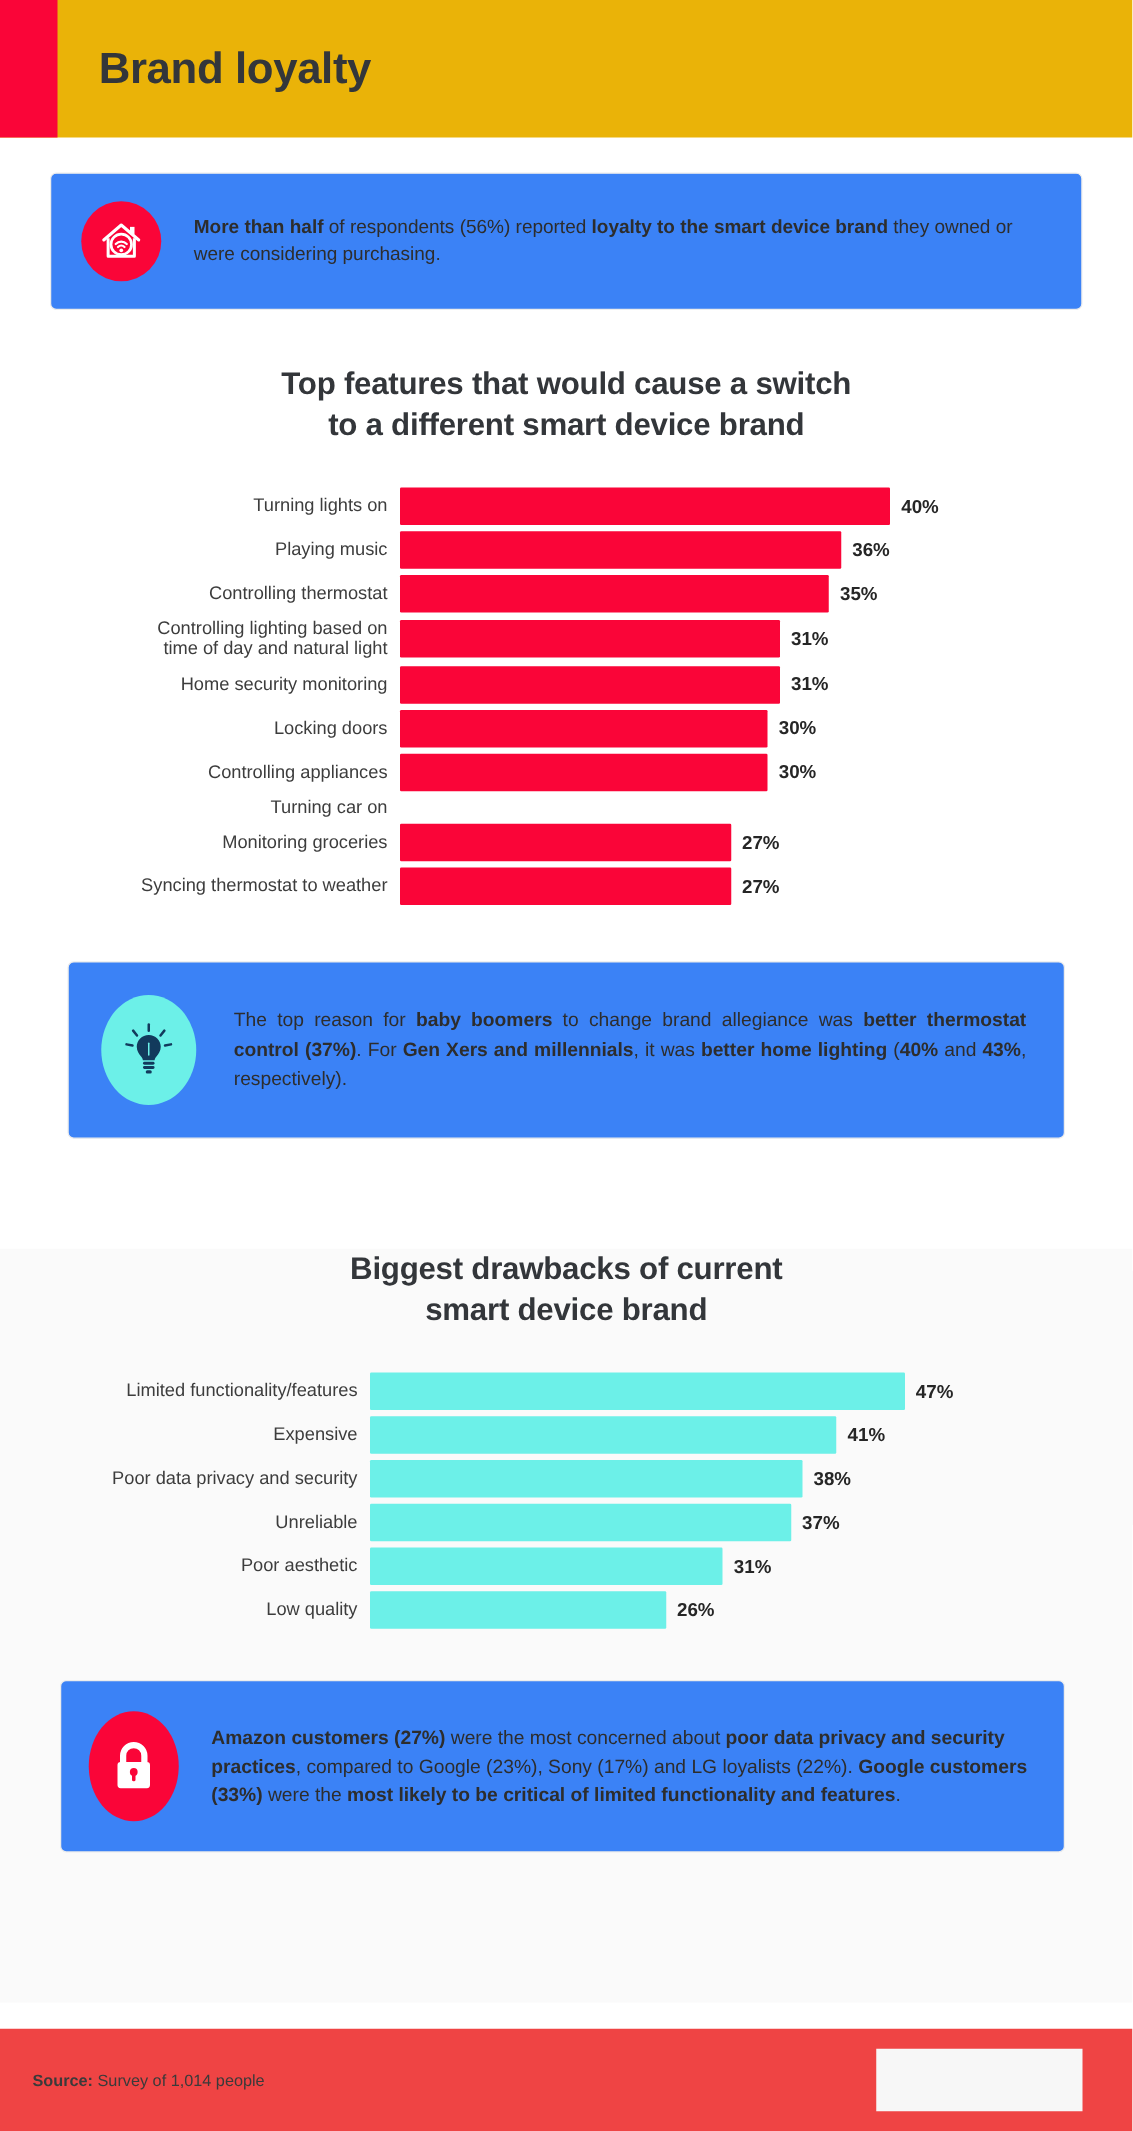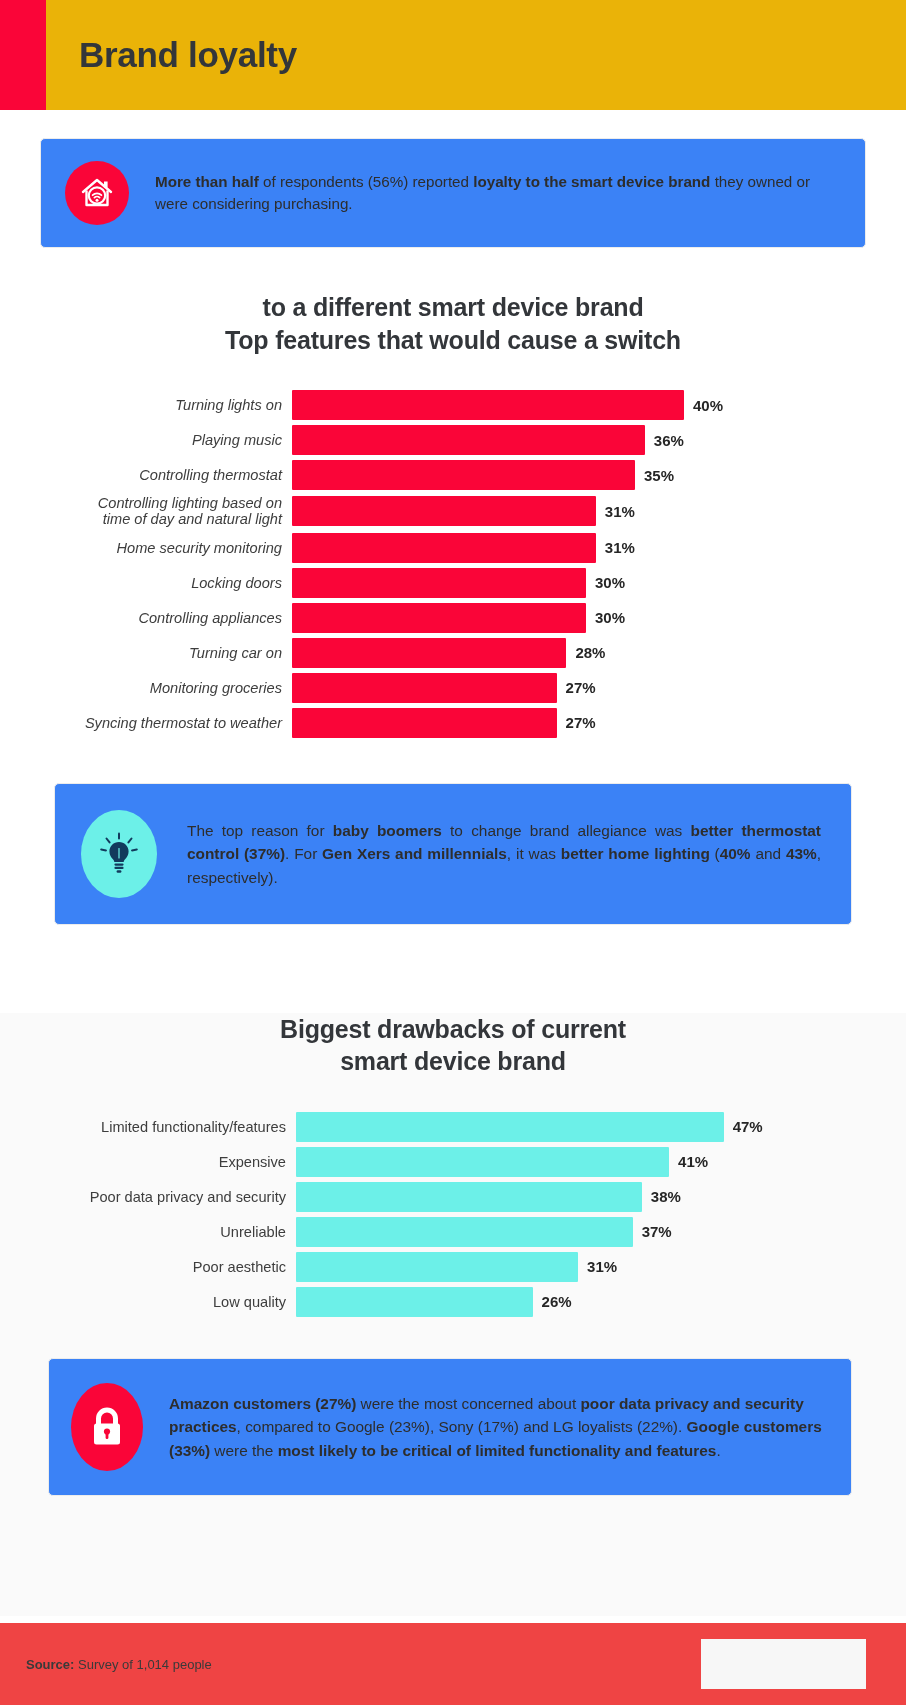--- a/index.html
+++ b/index.html
@@ -140,21 +140,21 @@
   .bar-red  { background: #fa0538; }
   .bar-teal { background: #6cf0e8; }
   .bar-value {
     font-size: 15px;
     font-weight: bold;
     color: #262626;
     margin-left: 9px;
     white-space: nowrap;
   }
 
-  .chart-1 .bar-label { width: 292px; font-style: italic; }
+  .chart-1 .bar-label { width: 320px; }
   .chart-1 .bar-row   { margin-bottom: 5px; }
   .chart-2 .bar-label { width: 296px; }
   .chart-2 .bar-row   { margin-bottom: 5px; }
 
   
   .footer {
     position: absolute;
     left: 0;
     bottom: 0;
     width: 906px;
@@ -199,22 +199,22 @@
           <path d="M15.6 22.2 a6.2 6.2 0 0 1 8.8 0" fill="none" stroke="#ffffff" stroke-width="1.8" stroke-linecap="round"></path>
           <path d="M17.4 24.6 a3.7 3.7 0 0 1 5.2 0" fill="none" stroke="#ffffff" stroke-width="1.8" stroke-linecap="round"></path>
           <circle cx="20" cy="27.2" r="1.5" fill="#ffffff"></circle>
         </svg>
       </div>
     </div>
     <div class="callout-text" id="callout-1-text"><b>More than half</b><span> of respondents (56%) reported </span><b>loyalty to the smart device brand</b><span> they owned or were considering purchasing.</span></div>
   </div>
 
   <div class="chart-title chart-title-1">
+    <div>Top features that would cause a switch</div>
     <div>to a different smart device brand</div>
-    <div>Top features that would cause a switch</div>
   </div>
 
   <div class="chart chart-1" id="chart-1">
       <div class="bar-row">
         <div class="bar-label">
           <div>Turning lights on</div>
         </div>
         <div class="bar-track">
           <div class="bar bar-red" style="width: 392px;"></div>
           <div class="bar-value">40%</div>
@@ -271,24 +271,20 @@
           <div>Controlling appliances</div>
         </div>
         <div class="bar-track">
           <div class="bar bar-red" style="width: 294px;"></div>
           <div class="bar-value">30%</div>
         </div>
       </div>
       <div class="bar-row">
         <div class="bar-label">
           <div>Turning car on</div>
-        </div>
-        <div class="bar-track">
-          <div class="bar bar-red" style="width: 274.4px;"></div>
-          <div class="bar-value">28%</div>
         </div>
       </div>
       <div class="bar-row">
         <div class="bar-label">
           <div>Monitoring groceries</div>
         </div>
         <div class="bar-track">
           <div class="bar bar-red" style="width: 264.6px;"></div>
           <div class="bar-value">27%</div>
         </div>

